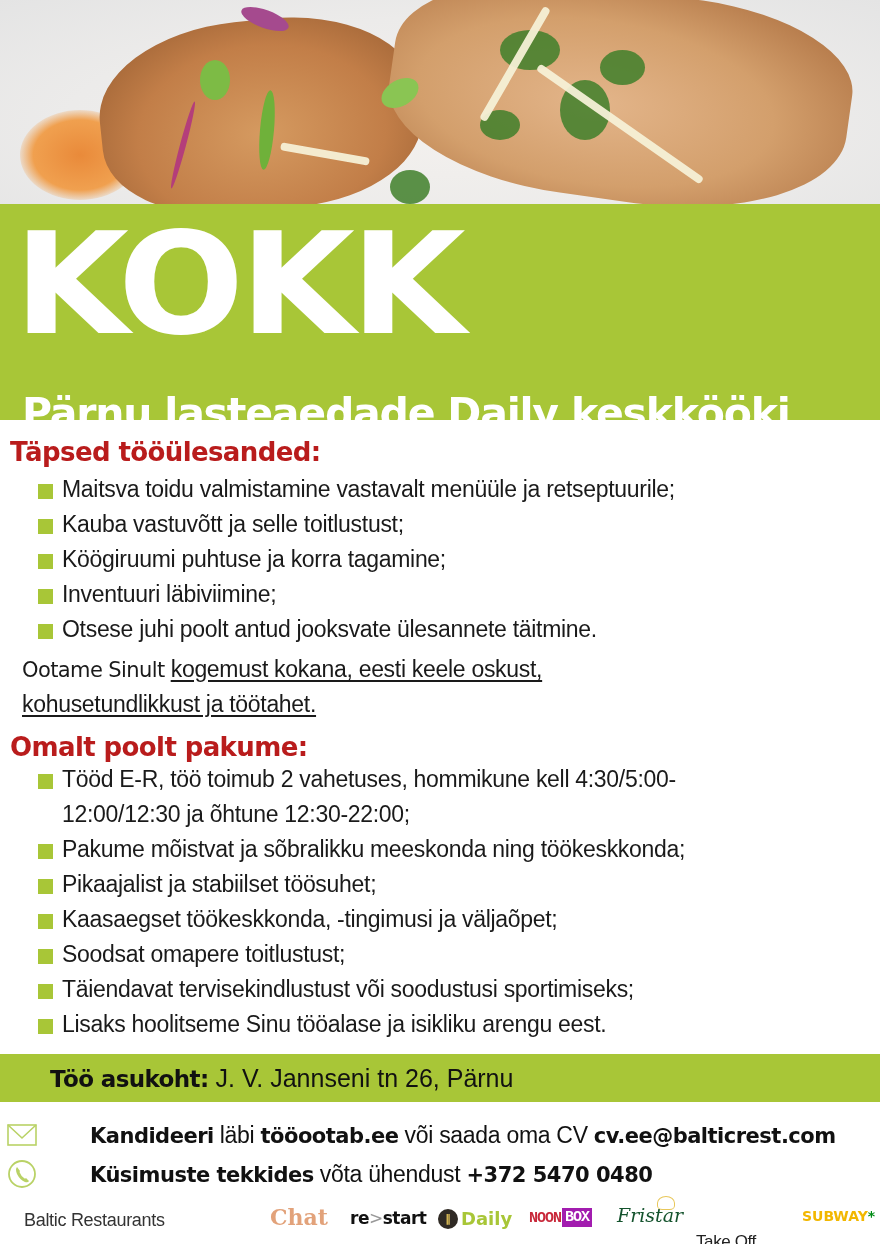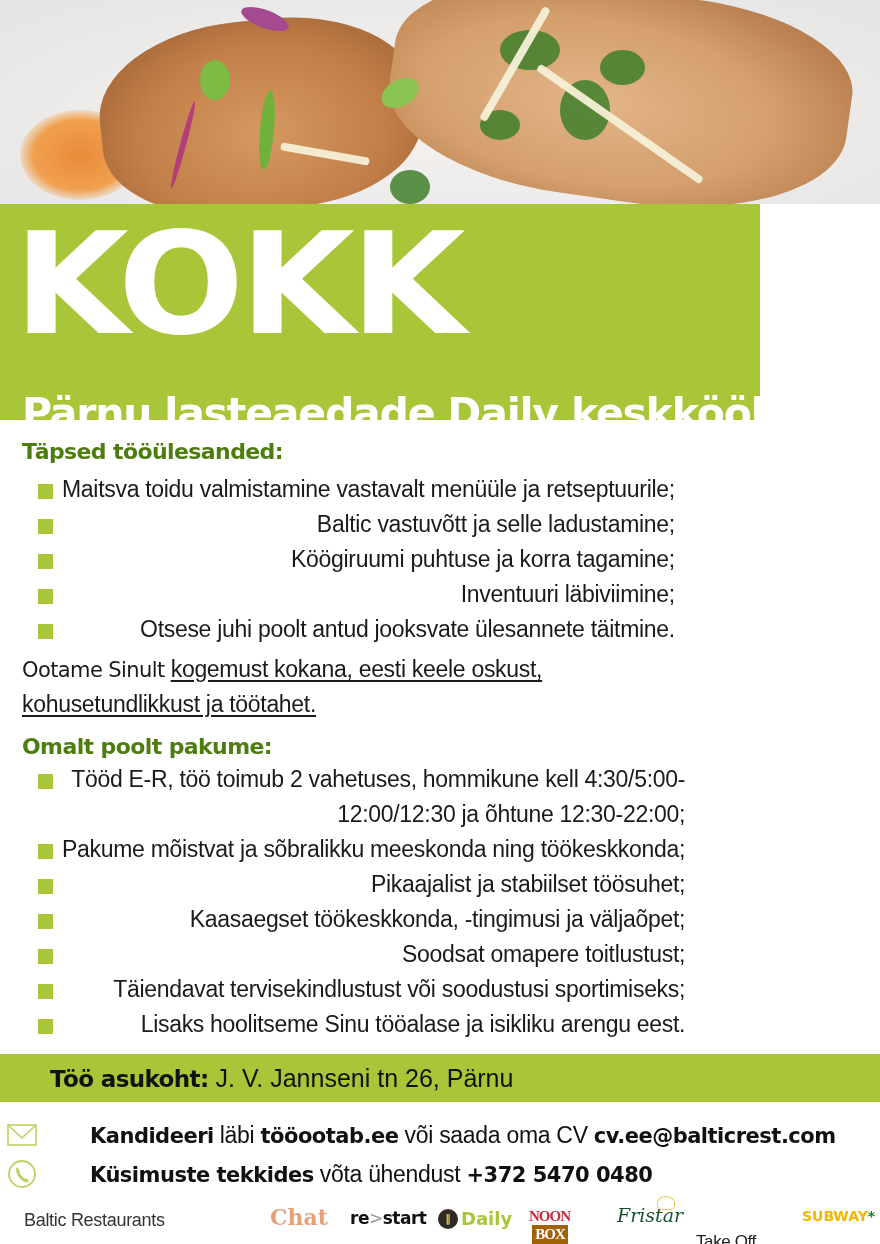--- a/index.html
+++ b/index.html
@@ -18,40 +18,40 @@
   .hero .potato1 { position: absolute; left: 100px; top: 20px; width: 320px; height: 190px; border-radius: 45% 45% 40% 40%;
     background: radial-gradient(ellipse at 50% 60%, #d59a60 0%, #c27e48 55%, #a86a3a 80%); transform: rotate(-6deg); }
   .hero .potato2 { position: absolute; left: 390px; top: -10px; width: 460px; height: 210px; border-radius: 40% 35% 45% 40%;
     background: radial-gradient(ellipse at 45% 55%, #e3b58a 0%, #d39f6c 50%, #b57a4a 85%); transform: rotate(8deg); }
   .hero .herb { position: absolute; border-radius: 50%; background: #3f7f2a; opacity: .85; }
   .hero .sprout { position: absolute; border-radius: 50% 50% 50% 50%; }
   .hero .drizzle { position: absolute; height: 8px; border-radius: 4px; background: #f5f0d6; opacity: .95; }
 
   
   .title-band {
-    position: absolute; left: 0; top: 204px; width: 760px; height: 216px; background: #a8c637;
+    position: absolute; left: 0; top: 204px; width: 880px; height: 216px; background: #a8c637;
   }
   .title-main {
     position: absolute; left: 14px; top: 6px; color: #fff;
     font-family: "DejaVu Sans", sans-serif; font-weight: bold; font-size: 140px; letter-spacing: -4px;
     line-height: 150px; transform: scaleX(1.06); transform-origin: left;
   }
   .title-sub {
     position: absolute; left: 22px; top: 160px; color: #fff;
     font-family: "DejaVu Sans", sans-serif; font-weight: bold; font-size: 41px; letter-spacing: -1.2px;
     line-height: 50px; white-space: nowrap; margin-top: 24px;
   }
   .heading {
-    font-family: "DejaVu Sans", sans-serif; font-weight: bold; font-size: 22px; letter-spacing: -0.6px;
-    color: #4d7c0f; line-height: 28px; position: absolute; left: 22px;
+    font-family: "DejaVu Sans", sans-serif; font-weight: bold; font-size: 26px; letter-spacing: -0.6px;
+    color: #b91c1c; line-height: 28px; position: absolute; left: 10px;
   }
   .list { position: absolute; left: 38px; list-style: none; }
   .list li {
     position: relative; padding-left: 24px; font-family: "Liberation Sans", sans-serif;
-    font-size: 23px; line-height: 35px; color: #1a1a1a; letter-spacing: -0.3px; white-space: nowrap; text-align: right;
+    font-size: 23px; line-height: 35px; color: #1a1a1a; letter-spacing: -0.3px; white-space: nowrap;
   }
   .bullet {
     position: absolute; left: 0; top: 12px; width: 15px; height: 15px; background: #a8c637;
   }
   .expect {
     position: absolute; left: 22px; top: 652px; width: 820px; font-size: 23px; line-height: 34px;
     color: #1a1a1a; letter-spacing: -0.3px;
   }
   .expect .lead { font-family: "DejaVu Sans", sans-serif; font-weight: normal; font-size: 21px; letter-spacing: -0.6px; }
   .expect .ul { text-decoration: underline; text-underline-offset: 3px; }
@@ -70,22 +70,22 @@
 
   
   .footer { position: absolute; left: 0; top: 1200px; width: 880px; height: 40px; }
   .footer .brand-main { position: absolute; left: 24px; top: 10px; font-size: 18px; color: #333; letter-spacing: -0.3px; }
   .logo { position: absolute; top: 8px; white-space: nowrap; }
   .logo.chat { left: 270px; top: 4px; font-family: "DejaVu Serif", serif; font-size: 22px; color: #e2a27a; font-weight: bold; }
   .logo.restart { left: 350px; font-family: "DejaVu Sans", sans-serif; font-size: 17px; font-weight: bold; color: #111; letter-spacing: -0.5px; }
   .logo.restart .arrow { color: #999; font-weight: normal; }
   .logo.daily { left: 438px; display: flex; align-items: center; gap: 3px; font-family: "DejaVu Sans", sans-serif; font-weight: bold; font-size: 18px; color: #a8c637; }
   .logo.daily .dot { width: 20px; height: 20px; border-radius: 50%; background: #2f2a24; color: #e8c75a; font-size: 11px; display: inline-flex; align-items: center; justify-content: center; }
-  .logo.noonbox { left: 529px; display: flex; align-items: center; font-family: Liberation Serif, serif; font-weight: bold; font-size: 15px; color: #c8283a; letter-spacing: -1px; flex-direction: column; }
-  .logo.noonbox .box { background: #a16207; color: #fff; padding: 1px 3px; margin-left: 1px; }
+  .logo.noonbox { left: 529px; display: flex; align-items: flex-end; font-family: Liberation Mono, monospace; font-weight: bold; font-size: 15px; color: #c8283a; letter-spacing: -1px; }
+  .logo.noonbox .box { background: #a21caf; color: #fff; padding: 1px 3px; margin-left: 1px; }
   .logo.fristar { left: 617px; top: 4px; font-family: "DejaVu Serif", serif; font-style: italic; font-size: 19px; color: #14532d; }
   .logo.fristar .hat { position: absolute; left: 40px; top: -8px; width: 18px; height: 14px; border: 1.5px solid #e8c75a; border-radius: 50% 50% 30% 30%; }
   .logo.takeoff { left: 696px; font-size: 17px; color: #222; letter-spacing: -0.4px; margin-top: 24px; }
   .logo.subway { left: 802px; font-family: "DejaVu Sans", sans-serif; font-weight: bold; font-size: 14px; color: #f2b700; letter-spacing: 0px; }
   .logo.subway .sw-green { color: #008c15; }
 </style>
 </head>
 <body>
 
 <div class="hero">
@@ -109,21 +109,21 @@
 </div>
 
 <div class="title-band">
   <div class="title-main">KOKK</div>
   <div class="title-sub">Pärnu lasteaedade Daily keskkööki</div>
 </div>
 
 <div class="heading" style="top:438px;">Täpsed tööülesanded:</div>
 <ul class="list" style="top:472px;">
   <li><span class="bullet"></span><span>Maitsva toidu valmistamine vastavalt menüüle ja retseptuurile;</span></li>
-  <li><span class="bullet"></span><span>Baltic vastuvõtt ja selle ladustamine;</span></li>
+  <li><span class="bullet"></span><span>Kauba vastuvõtt ja selle toitlustust;</span></li>
   <li><span class="bullet"></span><span>Köögiruumi puhtuse ja korra tagamine;</span></li>
   <li><span class="bullet"></span><span>Inventuuri läbiviimine;</span></li>
   <li><span class="bullet"></span><span>Otsese juhi poolt antud jooksvate ülesannete täitmine.</span></li>
 </ul>
 
 <div class="expect">
   <span class="lead">Ootame Sinult</span>
   <span class="ul">kogemust kokana, eesti keele oskust,</span><br>
   <span class="ul">kohusetundlikkust ja töötahet.</span>
 </div>

